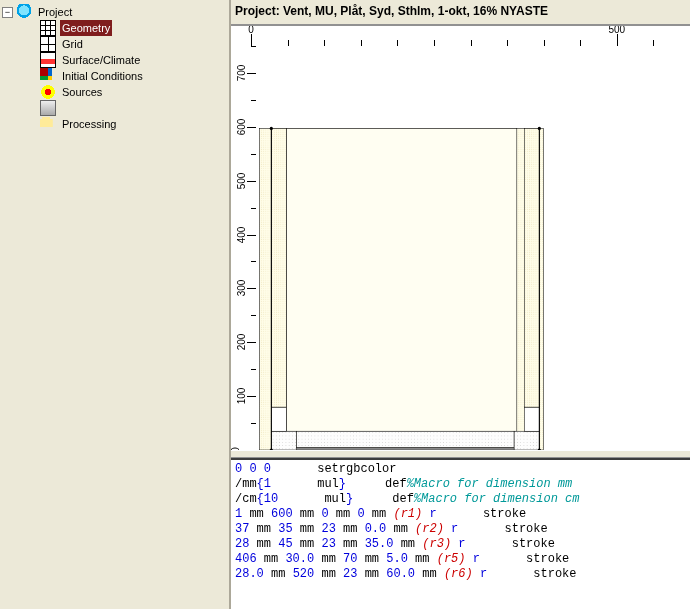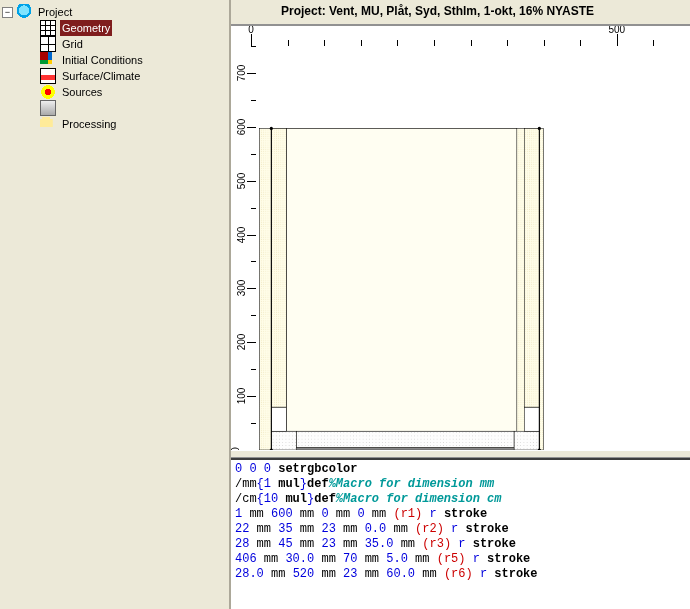--- a/index.html
+++ b/index.html
@@ -31,43 +31,43 @@
   linear-gradient(#000,#000) 0 50%/100% 1px no-repeat,
   linear-gradient(#000,#000) 50% 0/1px 100% no-repeat;}
 .ico-ic{background:linear-gradient(#a00,#a00) 0 0/50% 50% no-repeat,linear-gradient(#0066cc,#0066cc) 50% 0/50% 50% no-repeat,linear-gradient(#009933,#009933) 0 50%/50% 50% no-repeat,linear-gradient(#ffcc00,#ffcc00) 50% 50%/50% 50% no-repeat;}
 .ico-surface{background:#fff;border:1px solid #000;box-sizing:border-box;position:relative;}
 .ico-surface::after{content:"";position:absolute;left:0;top:40%;width:100%;height:40%;background:#ff3333;}
 .ico-sources{background:radial-gradient(circle,#f00 0 30%,#ff0 30% 60%,transparent 60%);}
 .ico-comp{background:linear-gradient(#eee,#aaa);border:1px solid #666;box-sizing:border-box;}
 .ico-proc{background:linear-gradient(#ffeb99,#ffeb99) 25% 10%/50% 30% no-repeat,linear-gradient(#ffeb99,#ffeb99) 10% 40%/80% 50% no-repeat;border-radius:2px;}
 
 .main{flex:1;display:flex;flex-direction:column;background:#ece9d8;border-left:2px solid #aca899;}
-.header{padding:4px 22px;font-weight:bold;font-size:12px;color:#000;margin-left:28px;}
+.header{padding:4px 4px;font-weight:bold;font-size:12px;color:#000;}
 .canvas-wrap{flex:1;background:#fff;position:relative;overflow:hidden;margin-top:2px;border-top:2px solid #919191;}
 .canvas{position:absolute;inset:0;}
 .ruler-h{position:absolute;left:20px;top:0;right:0;height:20px;background:#fff;}
 .ruler-h .tick-major{position:absolute;top:8px;bottom:0;width:1px;background:#000;}
 .ruler-h .tick-minor{position:absolute;top:14px;bottom:0;width:1px;background:#000;}
 .ruler-h .tlabel{position:absolute;top:-2px;font-size:10px;transform:translateX(-50%);}
 .ruler-v{position:absolute;left:0;top:20px;bottom:0;width:25px;background:#fff;}
 .ruler-v .tick-major{position:absolute;left:16px;right:0;height:1px;background:#000;}
 .ruler-v .tick-minor{position:absolute;left:20px;right:0;height:1px;background:#000;}
 .ruler-v .tlabel{position:absolute;left:2px;font-size:10px;transform:translateY(-50%) rotate(-90deg);transform-origin:center;}
 .drawing{position:absolute;left:28px;top:22px;right:0;bottom:0;}
 .drawing svg{width:100%;height:100%;}
 
 .splitter-h{height:6px;background:#ece9d8;border-top:1px solid #fff;border-bottom:1px solid #919191;cursor:row-resize;}
 
 .code{height:145px;background:#fff;overflow:auto;border-top:2px inset #919191;padding:2px 4px;font-family:"Courier New",monospace;font-size:12px;line-height:15px;}
 .code .line{white-space:pre;}
 .c-blue{color:#0000dd;}
-.c-black{color:#000;font-weight:bold;}
+.c-black{color:#000;font-weight:normal;margin-left:39px;}
 .c-mag{color:#000000;}
-.c-teal{color:#009999;font-style:italic;font-weight:bold;}
-.c-red{color:#cc0000;}
+.c-teal{color:#009999;font-style:italic;}
+.c-red{color:#cc0000;font-style:italic;}
 </style>
 </head>
 <body>
 
 <div class="app">
   <div class="sidebar">
     <ul class="tree">
       <li>
         <span class="exp">−</span>
         <span class="ico ico-project"></span>
@@ -76,26 +76,26 @@
       <ul class="children">
         <li>
             <span class="ico ico-grid"></span>
             <span class="lbl selected">Geometry</span>
           </li>
         <li>
             <span class="ico ico-grid2"></span>
             <span class="lbl">Grid</span>
           </li>
         <li>
+            <span class="ico ico-surface"></span>
+            <span class="lbl">Surface/Climate</span>
+          </li>
+        <li>
             <span class="ico ico-ic"></span>
             <span class="lbl">Initial Conditions</span>
-          </li>
-        <li>
-            <span class="ico ico-surface"></span>
-            <span class="lbl">Surface/Climate</span>
           </li>
         <li>
             <span class="ico ico-sources"></span>
             <span class="lbl">Sources</span>
           </li>
         <li>
             <span class="ico ico-comp"></span>
           </li>
         <li>
             <span class="ico ico-proc"></span>
@@ -194,19 +194,19 @@
           </svg>
         </div>
       </div>
     </div>
     <div class="splitter-h"></div>
     <div class="code" id="code">
         <div class="line"><span class="c-blue">0 0 0 </span><span class="c-black">setrgbcolor</span></div>
         <div class="line"><span class="c-mag">/mm</span><span class="c-blue">{1 </span><span class="c-black">mul</span><span class="c-blue">}</span><span class="c-black">def</span><span class="c-teal">%Macro for dimension mm</span></div>
         <div class="line"><span class="c-mag">/cm</span><span class="c-blue">{10 </span><span class="c-black">mul</span><span class="c-blue">}</span><span class="c-black">def</span><span class="c-teal">%Macro for dimension cm</span></div>
         <div class="line"><span class="c-blue">1 </span><span class="c-mag">mm </span><span class="c-blue">600 </span><span class="c-mag">mm </span><span class="c-blue">0 </span><span class="c-mag">mm </span><span class="c-blue">0 </span><span class="c-mag">mm </span><span class="c-red">(r1)</span><span class="c-blue"> r </span><span class="c-black">stroke</span></div>
-        <div class="line"><span class="c-blue">22 </span><span class="c-mag">mm </span><span class="c-blue">35 </span><span class="c-mag">mm </span><span class="c-blue">23 </span><span class="c-mag">mm </span><span class="c-blue">0.0 </span><span class="c-mag">mm </span><span class="c-red">(r2)</span><span class="c-blue"> r </span><span class="c-black">stroke</span></div>
+        <div class="line"><span class="c-blue">37 </span><span class="c-mag">mm </span><span class="c-blue">35 </span><span class="c-mag">mm </span><span class="c-blue">23 </span><span class="c-mag">mm </span><span class="c-blue">0.0 </span><span class="c-mag">mm </span><span class="c-red">(r2)</span><span class="c-blue"> r </span><span class="c-black">stroke</span></div>
         <div class="line"><span class="c-blue">28 </span><span class="c-mag">mm </span><span class="c-blue">45 </span><span class="c-mag">mm </span><span class="c-blue">23 </span><span class="c-mag">mm </span><span class="c-blue">35.0 </span><span class="c-mag">mm </span><span class="c-red">(r3)</span><span class="c-blue"> r </span><span class="c-black">stroke</span></div>
         <div class="line"><span class="c-blue">406 </span><span class="c-mag">mm </span><span class="c-blue">30.0 </span><span class="c-mag">mm </span><span class="c-blue">70 </span><span class="c-mag">mm </span><span class="c-blue">5.0 </span><span class="c-mag">mm </span><span class="c-red">(r5)</span><span class="c-blue"> r </span><span class="c-black">stroke</span></div>
         <div class="line"><span class="c-blue">28.0 </span><span class="c-mag">mm </span><span class="c-blue">520 </span><span class="c-mag">mm </span><span class="c-blue">23 </span><span class="c-mag">mm </span><span class="c-blue">60.0 </span><span class="c-mag">mm </span><span class="c-red">(r6)</span><span class="c-blue"> r </span><span class="c-black">stroke</span></div>
       </div>
   </div>
 </div>
 
 </body></html>

